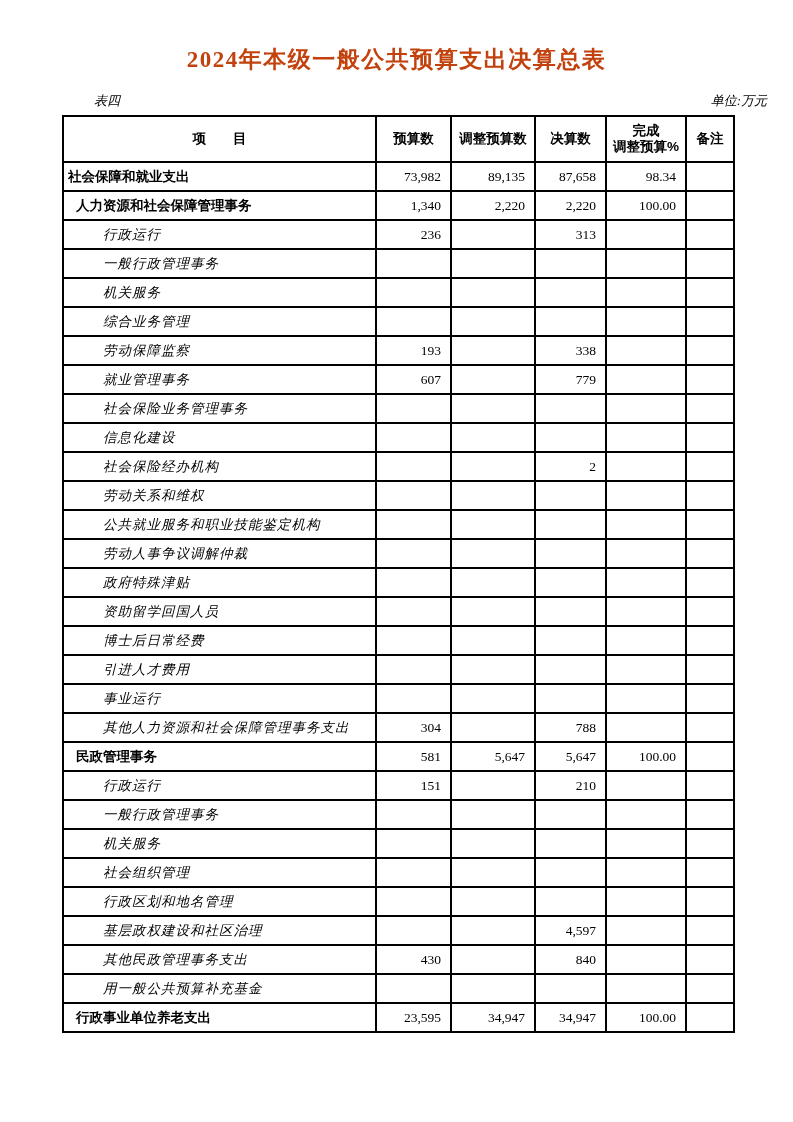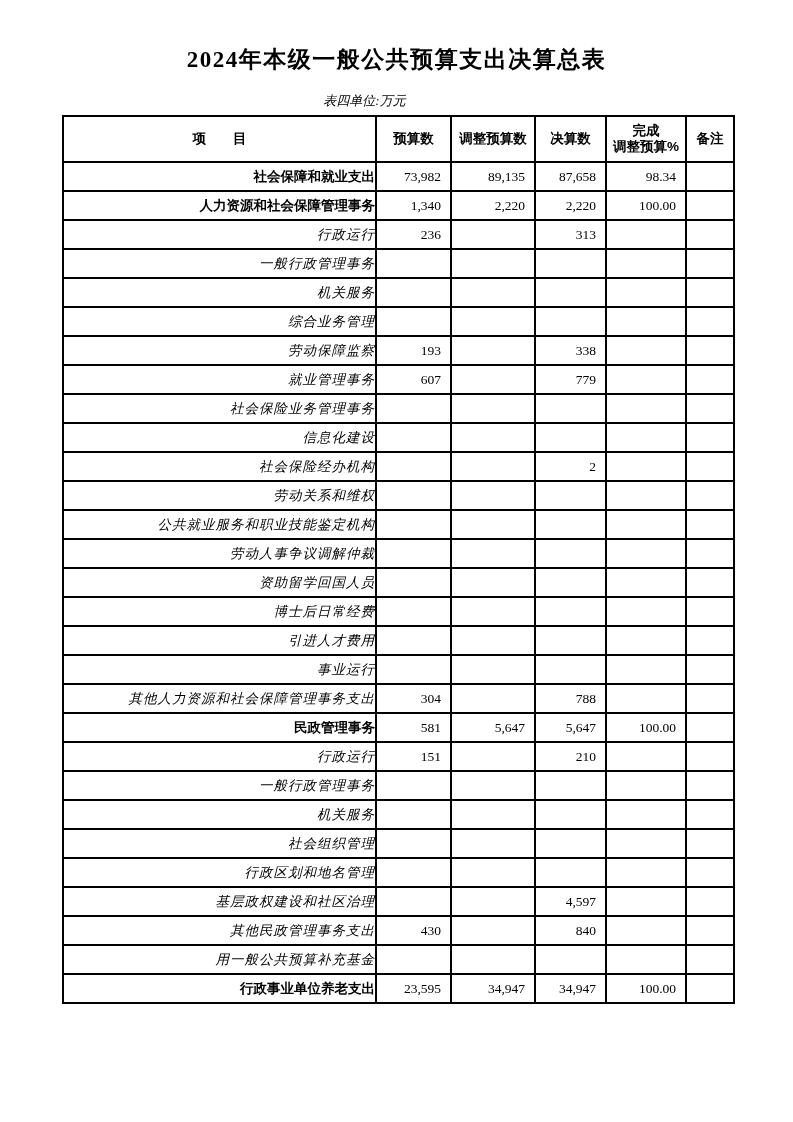--- a/index.html
+++ b/index.html
@@ -17,27 +17,27 @@
     color: #000;
   }
   .title {
     margin: 0;
     padding-top: 44px;
     text-align: center;
     font-family: "Liberation Serif", serif;
     font-weight: bold;
     font-size: 23px;
     letter-spacing: 1.5px;
-    color: #000000;
+    color: #c2410c;
   }
   .meta-row {
     width: 673px;
-    margin: 17px 0 5px 28px;
+    margin: 17px 0 5px 94px;
     display: flex;
-    justify-content: center;
+    justify-content: space-between;
     align-items: flex-end;
   }
   .kaiti {
     font-family: "Liberation Serif", serif;
     font-style: italic;
     font-size: 13px;
   }
   table.budget-table {
     border-collapse: collapse;
     table-layout: fixed;
@@ -57,21 +57,21 @@
     font-weight: bold;
     font-size: 13.5px;
     text-align: center;
     line-height: 1.2;
   }
   .budget-table tbody td {
     height: 27px;
     font-size: 13.5px;
   }
   td.item {
-    text-align: right;
+    text-align: left;
     margin-top: 16px;
   }
   td.item.lvl1 {
     padding-left: 4px;
     font-family: "Liberation Sans", sans-serif;
     font-weight: bold;
   }
   td.item.lvl2 {
     padding-left: 12px;
     font-family: "Liberation Sans", sans-serif;
@@ -230,20 +230,28 @@
         </tr>
         <tr>
           <td class="item lvl3">劳动人事争议调解仲裁</td>
           <td class="num"></td>
           <td class="num"></td>
           <td class="num"></td>
           <td class="num"></td>
           <td class="num"></td>
         </tr>
         <tr>
+          <td class="item lvl3">政府特殊津贴</td>
+          <td class="num"></td>
+          <td class="num"></td>
+          <td class="num"></td>
+          <td class="num"></td>
+          <td class="num"></td>
+        </tr>
+        <tr>
           <td class="item lvl3">资助留学回国人员</td>
           <td class="num"></td>
           <td class="num"></td>
           <td class="num"></td>
           <td class="num"></td>
           <td class="num"></td>
         </tr>
         <tr>
           <td class="item lvl3">博士后日常经费</td>
           <td class="num"></td>

